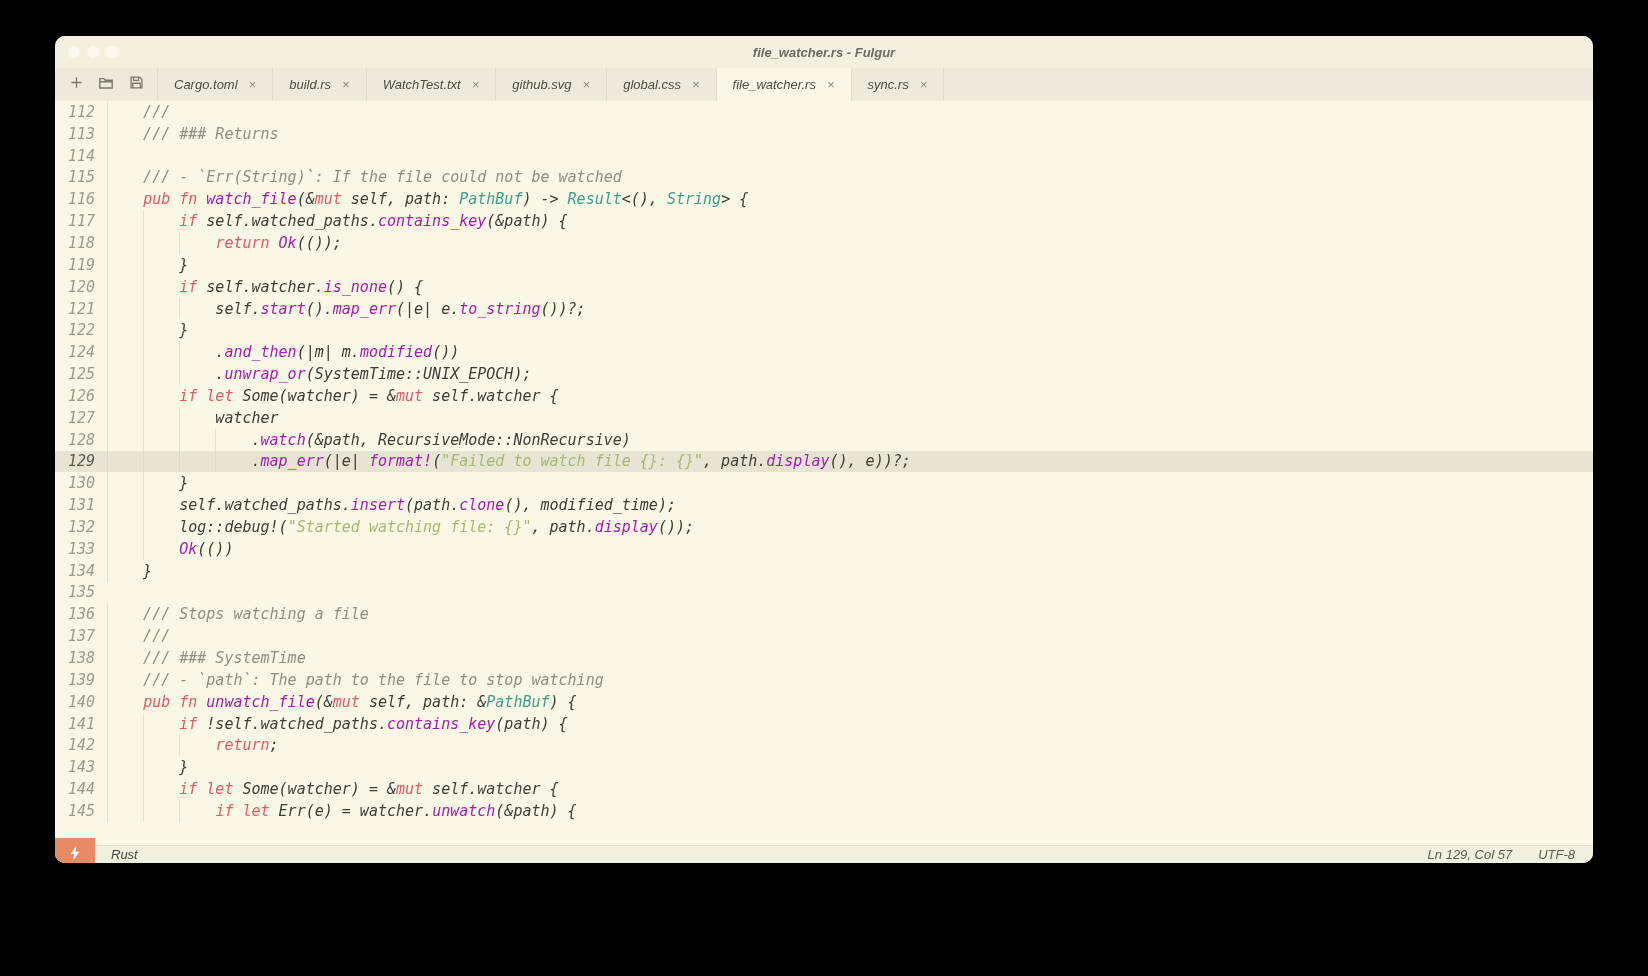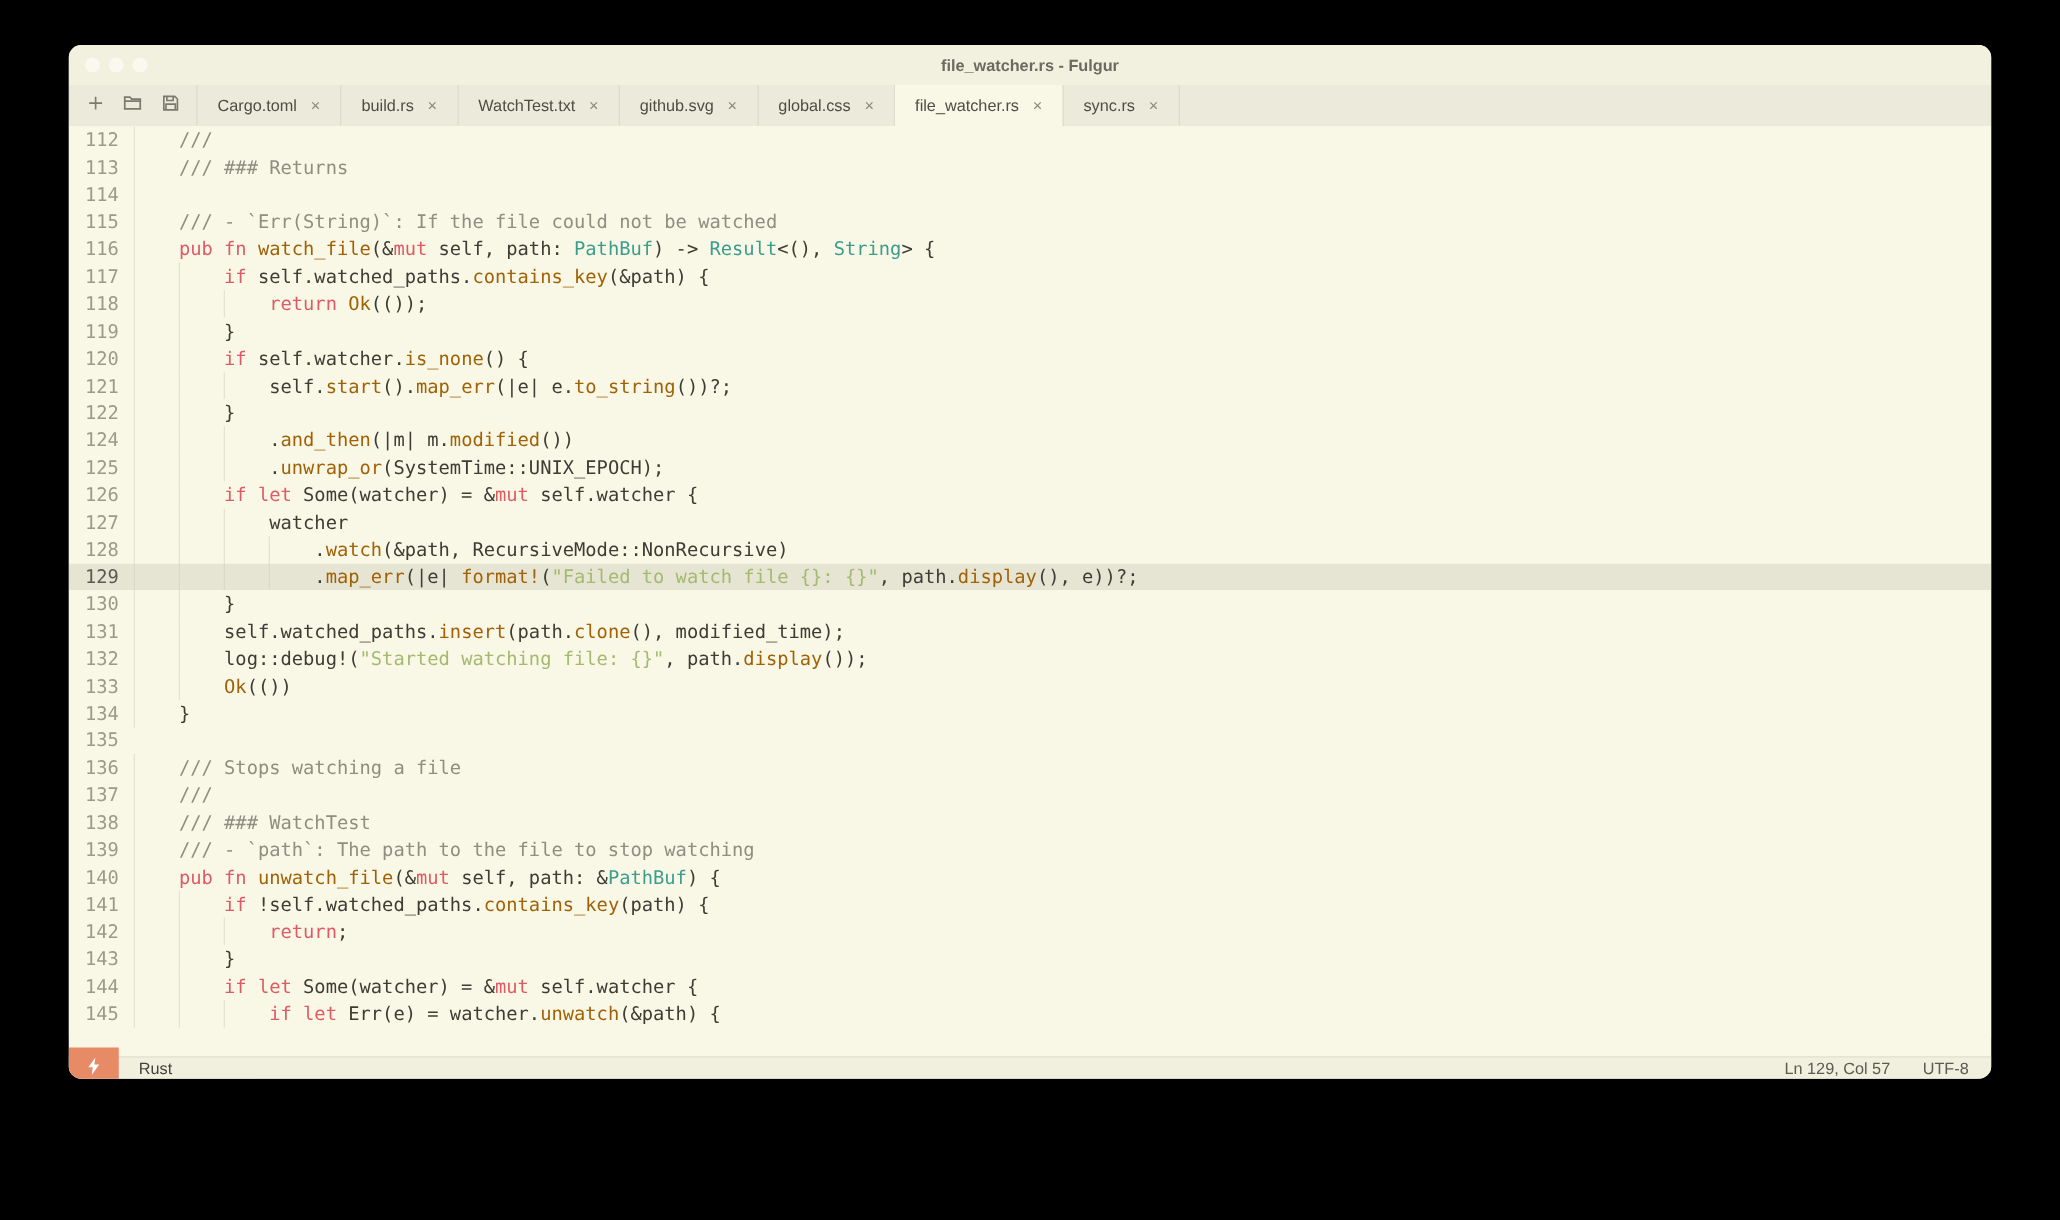--- a/index.html
+++ b/index.html
@@ -1,20 +1,20 @@
 <!DOCTYPE html>
 <html><head>
 <meta charset="utf-8">
 <style>
   * { margin:0; padding:0; box-sizing:border-box; }
   html,body { width:1648px; height:976px; background:#000; overflow:hidden;
               font-family:"Liberation Sans", sans-serif; }
 
   .window { position:absolute; left:55px; top:36px; width:1538px; height:827px;
-            background:#F9F7E6; border-radius:10px; overflow:hidden; }
+            background:#F9F7E6; border-radius:10px; overflow:hidden;font-style:italic; }
 
   
   .titlebar { position:absolute; left:0; top:0; right:0; height:32px;
               background:#F2F0DF; display:flex; align-items:center; justify-content:center; }
   .traffic { position:absolute; left:13px; top:10px; display:flex; gap:7px; }
   .traffic .dot { width:12px; height:12px; border-radius:50%; background:#FAF8EF; }
   .win-title { font-size:13px; font-weight:bold; color:#6B6A60; }
 
   
   .tabbar { position:absolute; left:0; top:32px; right:0; height:33px;
@@ -36,21 +36,21 @@
   .code-line { position:relative; height:21.85px; display:flex; align-items:center;
                white-space:pre; }
   .code-line.active { background:#E6E4D3; }
   .ln { width:40px; text-align:right; color:#9B9A8B; flex:0 0 40px; }
   .code-line.active .ln { color:#5B5A4F; }
   .code { margin-left:12px; }
   .guide { position:absolute; top:0; bottom:0; width:1px; background:#E4E2D0; }
   .code-line.active .guide { background:#DBD9C7; }
   .tok-t   { color:#3E3D33; }
   .tok-kw  { color:#DE5B66; }
-  .tok-fnc { color:#a16207; }
+  .tok-fnc { color:#a21caf; }
   .tok-typ { color:#3C9D8C; }
   .tok-str { color:#A5B96F; }
   .tok-cmt { color:#8F8E80; }
 
   
   .statusbar { position:absolute; left:0; bottom:0; right:0; height:18px;
                background:#F1EFDE; border-top:1px solid #E2E0CE;
                display:flex; align-items:center; font-size:13px; }
   .lang-box { width:40px; height:32px; margin-top:-1px; background:#E78A66;
               display:flex; align-items:center; justify-content:center; }
@@ -145,21 +145,21 @@
       <div class="code-line"><span class="ln">128</span><span class="guide" style="left: calc(0ch + 52px);"></span><span class="guide" style="left: calc(4ch + 52px);"></span><span class="guide" style="left: calc(8ch + 52px);"></span><span class="guide" style="left: calc(12ch + 52px);"></span><span class="code"><span class="tok-t">                .</span><span class="tok-fnc">watch</span><span class="tok-t">(&amp;path, RecursiveMode::NonRecursive)</span></span></div>
       <div class="code-line active"><span class="ln">129</span><span class="guide" style="left: calc(0ch + 52px);"></span><span class="guide" style="left: calc(4ch + 52px);"></span><span class="guide" style="left: calc(8ch + 52px);"></span><span class="guide" style="left: calc(12ch + 52px);"></span><span class="code"><span class="tok-t">                .</span><span class="tok-fnc">map_err</span><span class="tok-t">(|e| </span><span class="tok-fnc">format!</span><span class="tok-t">(</span><span class="tok-str">"Failed to watch file {}: {}"</span><span class="tok-t">, path.</span><span class="tok-fnc">display</span><span class="tok-t">(), e))?;</span></span></div>
       <div class="code-line"><span class="ln">130</span><span class="guide" style="left: calc(0ch + 52px);"></span><span class="guide" style="left: calc(4ch + 52px);"></span><span class="code"><span class="tok-t">        }</span></span></div>
       <div class="code-line"><span class="ln">131</span><span class="guide" style="left: calc(0ch + 52px);"></span><span class="guide" style="left: calc(4ch + 52px);"></span><span class="code"><span class="tok-t">        self.watched_paths.</span><span class="tok-fnc">insert</span><span class="tok-t">(path.</span><span class="tok-fnc">clone</span><span class="tok-t">(), modified_time);</span></span></div>
       <div class="code-line"><span class="ln">132</span><span class="guide" style="left: calc(0ch + 52px);"></span><span class="guide" style="left: calc(4ch + 52px);"></span><span class="code"><span class="tok-t">        log::debug!(</span><span class="tok-str">"Started watching file: {}"</span><span class="tok-t">, path.</span><span class="tok-fnc">display</span><span class="tok-t">());</span></span></div>
       <div class="code-line"><span class="ln">133</span><span class="guide" style="left: calc(0ch + 52px);"></span><span class="guide" style="left: calc(4ch + 52px);"></span><span class="code"><span class="tok-t">        </span><span class="tok-fnc">Ok</span><span class="tok-t">(())</span></span></div>
       <div class="code-line"><span class="ln">134</span><span class="guide" style="left: calc(0ch + 52px);"></span><span class="code"><span class="tok-t">    }</span></span></div>
       <div class="code-line"><span class="ln">135</span><span class="code"><span class="tok-t"></span></span></div>
       <div class="code-line"><span class="ln">136</span><span class="guide" style="left: calc(0ch + 52px);"></span><span class="code"><span class="tok-cmt">    /// Stops watching a file</span></span></div>
       <div class="code-line"><span class="ln">137</span><span class="guide" style="left: calc(0ch + 52px);"></span><span class="code"><span class="tok-cmt">    ///</span></span></div>
-      <div class="code-line"><span class="ln">138</span><span class="guide" style="left: calc(0ch + 52px);"></span><span class="code"><span class="tok-cmt">    /// ### WatchTest</span></span></div>
+      <div class="code-line"><span class="ln">138</span><span class="guide" style="left: calc(0ch + 52px);"></span><span class="code"><span class="tok-cmt">    /// ### SystemTime</span></span></div>
       <div class="code-line"><span class="ln">139</span><span class="guide" style="left: calc(0ch + 52px);"></span><span class="code"><span class="tok-cmt">    /// - `path`: The path to the file to stop watching</span></span></div>
       <div class="code-line"><span class="ln">140</span><span class="guide" style="left: calc(0ch + 52px);"></span><span class="code"><span class="tok-t">    </span><span class="tok-kw">pub</span><span class="tok-t"> </span><span class="tok-kw">fn</span><span class="tok-t"> </span><span class="tok-fnc">unwatch_file</span><span class="tok-t">(&amp;</span><span class="tok-kw">mut</span><span class="tok-t"> self, path: &amp;</span><span class="tok-typ">PathBuf</span><span class="tok-t">) {</span></span></div>
       <div class="code-line"><span class="ln">141</span><span class="guide" style="left: calc(0ch + 52px);"></span><span class="guide" style="left: calc(4ch + 52px);"></span><span class="code"><span class="tok-t">        </span><span class="tok-kw">if</span><span class="tok-t"> !self.watched_paths.</span><span class="tok-fnc">contains_key</span><span class="tok-t">(path) {</span></span></div>
       <div class="code-line"><span class="ln">142</span><span class="guide" style="left: calc(0ch + 52px);"></span><span class="guide" style="left: calc(4ch + 52px);"></span><span class="guide" style="left: calc(8ch + 52px);"></span><span class="code"><span class="tok-t">            </span><span class="tok-kw">return</span><span class="tok-t">;</span></span></div>
       <div class="code-line"><span class="ln">143</span><span class="guide" style="left: calc(0ch + 52px);"></span><span class="guide" style="left: calc(4ch + 52px);"></span><span class="code"><span class="tok-t">        }</span></span></div>
       <div class="code-line"><span class="ln">144</span><span class="guide" style="left: calc(0ch + 52px);"></span><span class="guide" style="left: calc(4ch + 52px);"></span><span class="code"><span class="tok-t">        </span><span class="tok-kw">if</span><span class="tok-t"> </span><span class="tok-kw">let</span><span class="tok-t"> Some(watcher) = &amp;</span><span class="tok-kw">mut</span><span class="tok-t"> self.watcher {</span></span></div>
       <div class="code-line"><span class="ln">145</span><span class="guide" style="left: calc(0ch + 52px);"></span><span class="guide" style="left: calc(4ch + 52px);"></span><span class="guide" style="left: calc(8ch + 52px);"></span><span class="code"><span class="tok-t">            </span><span class="tok-kw">if</span><span class="tok-t"> </span><span class="tok-kw">let</span><span class="tok-t"> Err(e) = watcher.</span><span class="tok-fnc">unwatch</span><span class="tok-t">(&amp;path) {</span></span></div>
     </div>
 
   <div class="statusbar">

